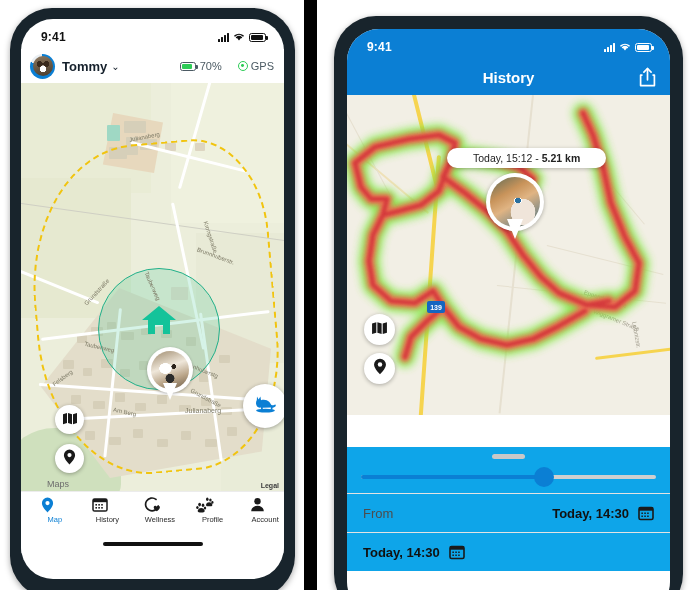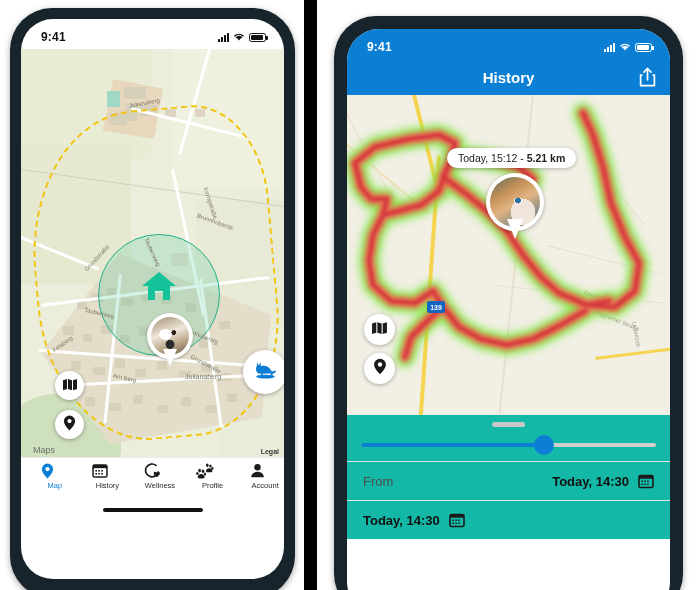--- a/index.html
+++ b/index.html
@@ -132,21 +132,21 @@
   }
   .fab.layers { left:34px; top:322px; }
   .fab.locate { left:34px; top:361px; }
   .fab.pet    { left:222px; top:301px; width:44px;height:44px; }
   .live-btn {
     position:absolute; left:224px; top:352px; width:44px;height:44px;border-radius:50%;
     background:#0b7fd4; color:#fff; font-size:13px; font-weight:bold;
     display:flex;align-items:center;justify-content:center;
     box-shadow:0 1px 4px rgba(0,0,0,.3);
   }
-  .maps-credit{ position:absolute; left:12px; bottom:2px; font-size:9px; color:#6d6d6d;}
+  .maps-credit{ position:absolute; left:26px; bottom:2px; font-size:9px; color:#6d6d6d;}
   .legal-credit{ position:absolute; right:5px; bottom:2px; font-size:7px; font-weight:bold; color:#3b3b3b;}
 
   
   .tabbar {
     height:44px; background:#fff; display:flex; align-items:flex-start;
     padding-top:4px; border-top:1px solid #ececec;
   }
   .tab { flex:1; display:flex; flex-direction:column; align-items:center; gap:2px; }
   .tab .tlabel { font-size:7.5px; color:#2b2b2b;margin-left:15px; }
   .tab.active .tlabel { color:#0b7fd4; }
@@ -169,21 +169,21 @@
   .rroad { position:absolute; background:#fff; }
   .rmajor { position:absolute; background:#f6d44f; border-radius:2px; }
   .shield {
     position:absolute; left:80px; top:206px; width:18px;height:12px;border-radius:2px;
     background:#1565c0;color:#fff;font-size:7px;font-weight:bold;
     display:flex;align-items:center;justify-content:center;
   }
   .heat { position:absolute; left:0; top:0; width:323px; height:320px; }
   .trip-pill {
     position:absolute; left:100px; top:53px;
-    background:#fff; border-radius:13px; padding:4px 11px;
+    background:#fff; border-radius:13px; padding:4px 26px;
     font-size:10.5px; color:#222; white-space:nowrap;
     box-shadow:0 1px 4px rgba(0,0,0,.25);
   }
   .trip-pill b{ font-weight:bold; }
   .cat-pin { position:absolute; left:139px; top:78px; width:58px; height:68px; }
   .cat-circle{
     width:58px;height:58px;border-radius:50%;background:#fff;
     display:flex;align-items:center;justify-content:center;box-shadow:0 1px 4px rgba(0,0,0,.28);
   }
   .cat-tail{ position:absolute;left:50%;top:46px;margin-left:-8px;width:16px;height:20px;background:#fff;
@@ -194,21 +194,21 @@
       radial-gradient(circle at 56% 47%, #2a6f9e 0 7%, rgba(0,0,0,0) 8%),
       radial-gradient(ellipse 14% 9% at 56% 47%, #ffffff 0 60%, rgba(0,0,0,0) 61%),
       radial-gradient(ellipse at 66% 70%, #f0e5da 0 26%, rgba(0,0,0,0) 27%),
       linear-gradient(150deg,#5d6b57 0%, #c8935a 32%, #e0b483 52%, #8a8f86 78%, #55604f 100%);
   }
   .rfab{ position:absolute; width:31px;height:31px;border-radius:50%;background:#fff;
     box-shadow:0 1px 4px rgba(0,0,0,.3); display:flex;align-items:center;justify-content:center;}
   .rfab.layers{ left:17px; top:219px; }
   .rfab.locate{ left:17px; top:258px; }
 
-  .sheet { background:#14b8a6; position:relative; }
+  .sheet { background:#0ea5e9; position:relative;margin-top:32px; }
   .grabber{ height:18px;display:flex;align-items:center;justify-content:center;}
   .grabber span{display:block;width:33px;height:5px;border-radius:3px;background:#c8c8c8;}
   .slider-wrap{ padding:10px 14px 14px 14px; }
   .slider{ position:relative;height:4px;border-radius:3px;background:#cfcfcf; }
   .slider .fill{ position:absolute;left:0;top:0;height:4px;border-radius:3px;background:#0b7fd4;width:62%;}
   .slider .knob{ position:absolute;left:62%;top:50%;margin-left:-10px;margin-top:-10px;
     width:20px;height:20px;border-radius:50%;background:#0b7fd4;}
   .range-row{
     display:flex;align-items:center;padding:11px 16px;border-top:1px solid #e3e3e3;
   }
@@ -239,20 +239,38 @@
                 <path d="M1.9 3.9a6.2 6.2 0 0 1 8.2 0" stroke="#111" stroke-width="1.4" fill="none" stroke-linecap="round"></path>
                 <path d="M3.5 5.5a4 4 0 0 1 5 0" stroke="#111" stroke-width="1.3" fill="none" stroke-linecap="round"></path>
               </svg>
           </span>
           <span class="batt">
               <i></i>
             </span>
         </div>
       </div>
 
+      <div class="app-header">
+        <div class="avatar-ring">
+          <div class="avatar-img"></div>
+        </div>
+        <div class="pet-name">Tommy</div>
+        <div class="chev">⌄</div>
+        <div class="hdr-spacer"></div>
+        <div class="hdr-batt">
+          <span class="bshell">
+              <i class="bfill"></i>
+            </span>
+          <span>70%</span>
+        </div>
+        <div class="hdr-gps">
+          <span class="gps-dot"></span>
+          <span>GPS</span>
+        </div>
+      </div>
 
       <div class="map-left">
 
         <div class="mfield" style="left:-20px;top:-10px;width:150px;height:120px;background:#e9ecd5;"></div>
         <div class="mfield" style="left:150px;top:-10px;width:140px;height:150px;background:#eff1de;"></div>
         <div class="mfield" style="left:-10px;top:95px;width:120px;height:140px;background:#e6e9d0;"></div>
         <div class="mfield" style="left:175px;top:150px;width:110px;height:130px;background:#e8ead6;"></div>
         <div class="mfield" style="left:-10px;top:345px;width:110px;height:80px;background:#cfe0bd;border-radius:40% 30% 30% 40%;"></div>
         <div class="mfield" style="left:200px;top:330px;width:90px;height:90px;background:#e9ecd8;"></div>
 

